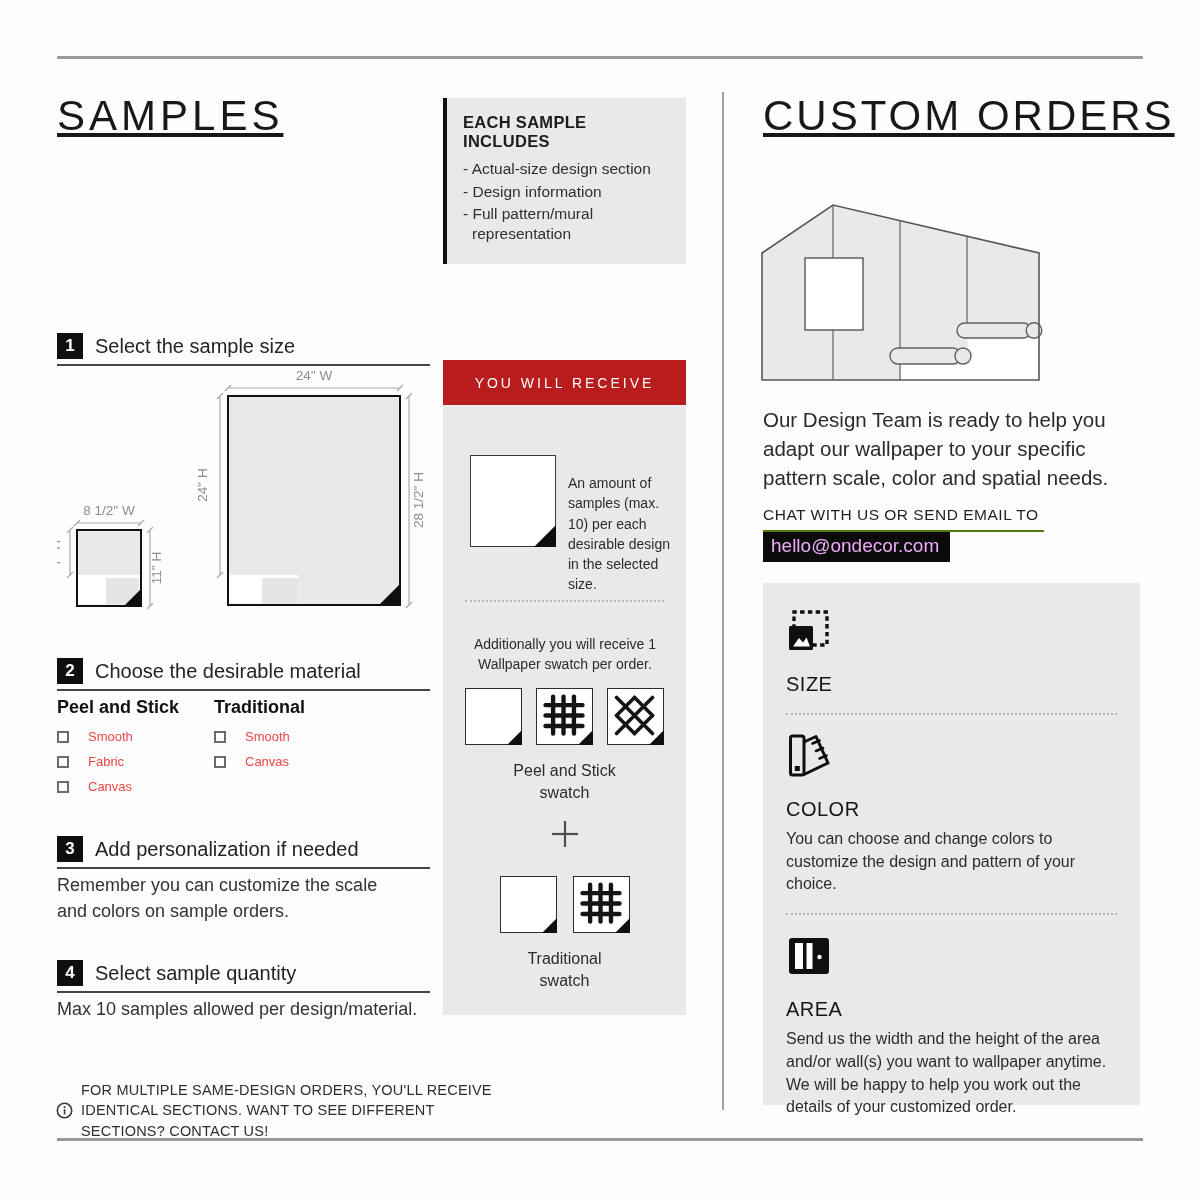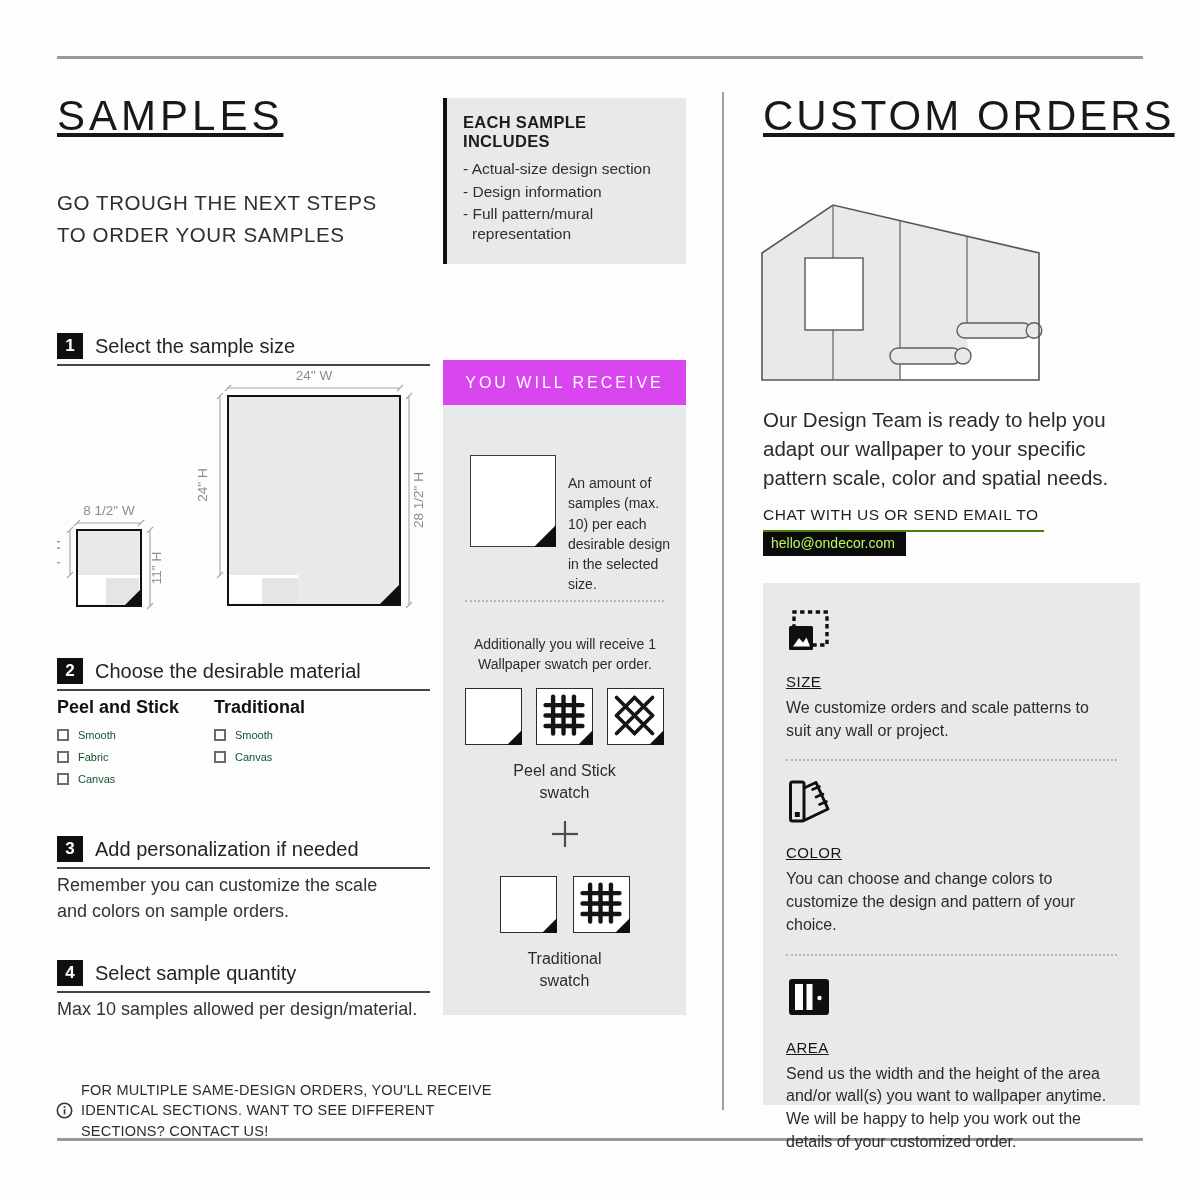--- a/index.html
+++ b/index.html
@@ -17,73 +17,71 @@
 
   .step-head { display:flex; align-items:center; gap:12px; width:373px;
                border-bottom:2px solid #454545; padding-bottom:5px; }
   .badge { width:26px; height:26px; background:#0f0f0f; color:#fff; font-size:17px;
            font-weight:bold; display:flex; align-items:center; justify-content:center; flex:0 0 auto; }
   .step-title { font-size:20px; color:#242424; }
 
   .body-text { font-size:18px; line-height:1.45; color:#333; }
 
   .mat-head { font-weight:bold; font-size:18px; color:#111; margin-bottom:11px; }
-  .opt { display:flex; align-items:center; gap:9px; font-size:11px; color:#14532d; margin-bottom:10px; }
+  .opt { display:flex; align-items:center; gap:19px; font-size:13px; color:#ef4444; margin-bottom:10px; }
   .cb { width:12px; height:12px; border:2px solid #6a6c6e; flex:0 0 auto; }
 
   .note { display:flex; gap:8px; width:462px; font-size:14.5px; letter-spacing:0.2px;
           line-height:1.4; color:#2e2e2e; }
 
   .include-box { width:243px; background:#e8e9eb; border-left:4px solid #101010; padding:15px 16px 18px 16px; }
   .include-title { font-size:16.5px; font-weight:bold; color:#1c1c1c; letter-spacing:0.3px; margin-bottom:8px; }
   .include-item { font-size:15.5px; line-height:1.26; color:#2f2f2f; padding-left:9px; text-indent:-9px; margin-bottom:3px; }
   .include-item::before { content:"- "; }
 
   .receive-panel { width:243px; height:655px; background:#e8e9eb; }
-  .receive-head { height:45px; background:#d946ef; color:#fff; font-size:16px; letter-spacing:3px;
+  .receive-head { height:45px; background:#b91c1c; color:#fff; font-size:14px; letter-spacing:3px;
                   display:flex; align-items:center; justify-content:center; }
 
   .fold { position:relative; }
   .fold::after { content:""; position:absolute; right:-1px; bottom:-1px; width:0; height:0;
                  border-left:var(--fs,15px) solid transparent; border-bottom:var(--fs,15px) solid #0f0f0f; }
 
   .sample-sq { width:86px; height:92px; background:#fff; border:1.6px solid #3a3a3a; --fs:22px; }
   .sw { width:57px; height:57px; background:#fff; border:1.7px solid #2c2c2c; --fs:15px; }
 
   .mid-text { font-size:14px; line-height:1.45; color:#2c2c2c; }
   .dotted { border-top:2px dotted #b3b5b7; }
   .caption { font-size:16px; line-height:1.35; color:#2c2c2c; text-align:center; }
   .sw-row { display:flex; justify-content:center; gap:14px; }
 
   .co-body { font-size:20.5px; line-height:1.42; color:#2b2b2b; width:365px; }
   .chat-label { display:inline-block; font-size:15.5px; letter-spacing:0.5px; color:#1f1f1f;
                 border-bottom:2px solid #4d7c0f; padding:0 6px 6px 0; }
-  .email-badge { display:inline-block; background:#0b0b0b; color:#bef264; font-size:14px;
+  .email-badge { display:inline-block; background:#0b0b0b; color:#f0abfc; font-size:19px;
                  padding:3px 11px 5px 8px; }
 
   .feature-panel { width:377px; height:522px; background:#e8e9eb; padding:25px 23px; }
-  .feat-name { font-size:15px; letter-spacing:0.5px; color:#161616; font-weight:normal; margin:15px 0 7px 0;text-decoration:underline; }
+  .feat-name { font-size:20px; letter-spacing:0.5px; color:#161616; font-weight:normal; margin:15px 0 7px 0; }
   .feat-body { font-size:16px; line-height:1.42; color:#2c2c2c; }
   .feat-div { border:none; border-top:2px dotted #b3b5b7; margin:17px 0 18px 0; }
 
   svg text { font-family:"Liberation Sans", sans-serif; }
   .dim-label { font-size:13.5px; fill:#8a8c8e; }
 </style>
 </head>
 <body>
 
 <div class="page">
 
   <div class="abs rule-h" style="left:57px; top:56px; width:1086px;"></div>
   <div class="abs rule-h" style="left:57px; top:1138px; width:1086px;"></div>
   <div class="abs rule-v" style="left:722px; top:92px; height:1018px;"></div>
 
   <h1 class="abs big-title" style="left:57px; top:92px;">SAMPLES</h1>
-  <div class="abs intro pre" style="left:57px; top:187px;">GO TROUGH THE NEXT STEPS
-TO ORDER YOUR SAMPLES</div>
 
   <div class="abs step-head" style="left:57px; top:333px;">
     <span class="badge">1</span>
     <span class="step-title">Select the sample size</span>
   </div>
 
   <svg class="abs" style="left:57px; top:368px;" width="375" height="252" viewBox="0 0 375 252">
 
     <rect x="171" y="28" width="172" height="209" fill="#e8e9eb" stroke="#111" stroke-width="2"></rect>
     <rect x="172.2" y="207" width="69" height="28.6" fill="#ffffff"></rect>
@@ -280,21 +278,20 @@
 
   <div class="abs feature-panel" style="left:763px; top:583px;">
 
     
     <svg width="46" height="46" viewBox="0 0 46 46">
       <rect x="8" y="4" width="33" height="33" fill="none" stroke="#0f0f0f" stroke-width="3.4" stroke-dasharray="1 6.8" stroke-linecap="square"></rect>
       <rect x="3" y="18" width="24" height="24" rx="1.5" fill="#0f0f0f"></rect>
       <polygon points="7,38.5 13,30 17,34.5 20.5,29.5 24,38.5" fill="#ffffff"></polygon>
     </svg>
     <h3 class="feat-name">SIZE</h3>
-    <p class="feat-body">We customize orders and scale patterns to suit any wall or project.</p>
     <hr class="feat-div">
 
     
     <svg width="46" height="46" viewBox="0 0 46 46">
       <g fill="none" stroke="#0f0f0f" stroke-width="3" stroke-linejoin="round">
         <rect x="4.5" y="3" width="13.5" height="39" rx="2"></rect>
         <path d="M18 9 L30 3.5 L42 30 L18 41.5"></path>
       </g>
       <rect x="8.8" y="33" width="5" height="5" fill="#0f0f0f"></rect>
       <g stroke="#0f0f0f" stroke-width="2.6" stroke-linecap="round">

